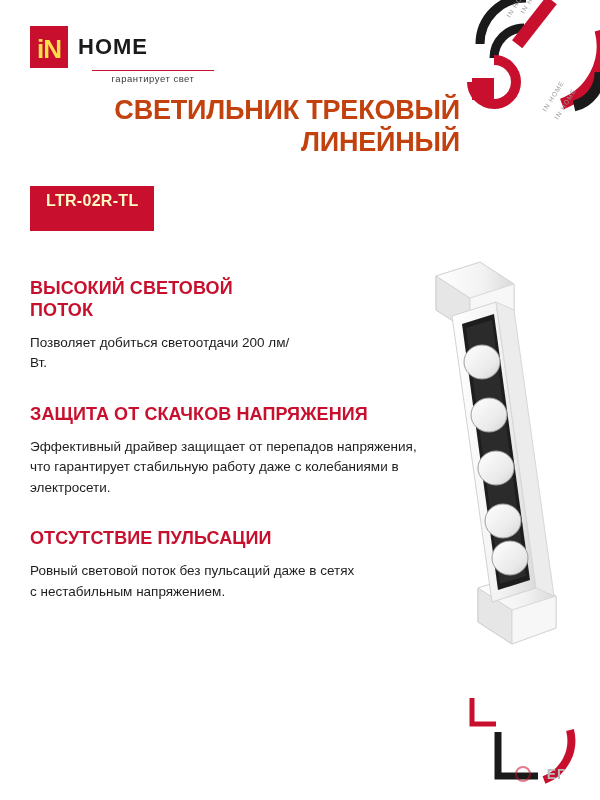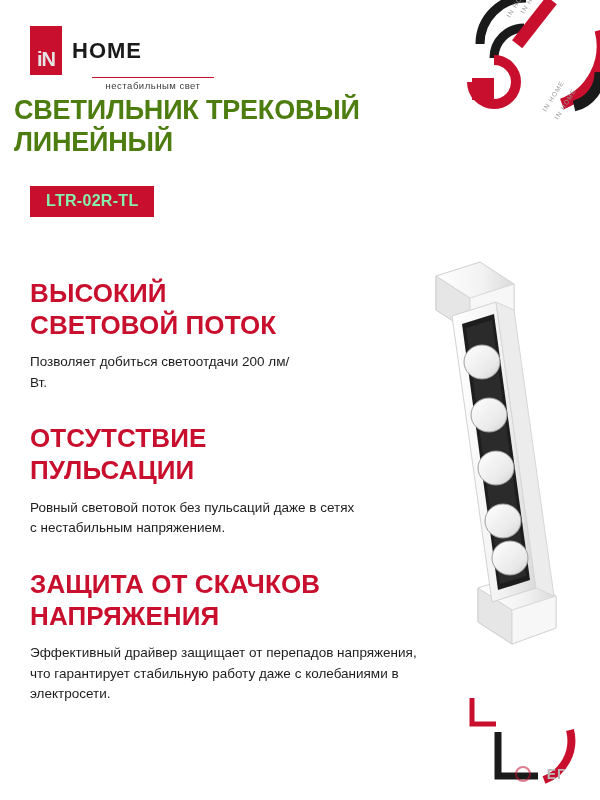--- a/index.html
+++ b/index.html
@@ -36,26 +36,26 @@
     top: 26px;
     width: 250px;
   }
   .logo-row {
     display: flex;
     align-items: center;
     gap: 10px;
   }
   .logo-in {
     background: #c8102e;
-    color: #e5e5e5;
-    font-weight: bold;
-    font-size: 20px;
+    color: #fde047;
+    font-weight: bold;
+    font-size: 26px;
     letter-spacing: -1px;
     line-height: 1;
-    padding: 23px 7px 6px 7px;
+    padding: 10px 7px 6px 7px;
   }
   .logo-home {
     color: #1a1a1a;
     font-weight: bold;
     font-size: 22px;
     letter-spacing: 1px;
     line-height: 1;
   }
   .logo-tagline {
     margin-top: 2px;
@@ -65,54 +65,55 @@
     letter-spacing: 0.5px;
     border-top: 1px solid #c8102e;
     padding-top: 2px;
     width: 122px;
     text-align: center;
   }
 
   
   .title {
     position: absolute;
-    left: 14px;
+    left: 30px;
     top: 95px;
     width: 430px;
     font-size: 27px;
     line-height: 1.18;
     font-weight: bold;
-    color: #4d7c0f;
+    color: #c2410c;
     letter-spacing: -0.2px;
+    text-align: right;
   }
 
   
   .model-badge {
     position: absolute;
     left: 30px;
     top: 186px;
     background: #c8102e;
-    color: #86efac;
+    color: #fef9c3;
     font-size: 16px;
     font-weight: bold;
-    padding: 6px 16px 7px 16px;
+    padding: 6px 16px 21px 16px;
     letter-spacing: 0.3px;
   }
 
   
   .features {
     position: absolute;
     left: 30px;
     top: 278px;
     width: 392px;
   }
   .feature { margin-bottom: 30px; }
   .feature-heading {
     color: #c8102e;
-    font-size: 26px;
+    font-size: 18px;
     font-weight: bold;
     line-height: 1.22;
     letter-spacing: 0.1px;
     margin-bottom: 11px;
   }
   .feature-body {
     color: #1d1d1d;
     font-size: 13.5px;
     line-height: 1.52;
   }
@@ -187,42 +188,42 @@
         <text x="108" y="120" transform="rotate(-58 108 120)">IN HOME</text>
       </g>
     </svg>
   </div>
 
   <div class="logo">
     <div class="logo-row">
       <span class="logo-in">iN</span>
       <span class="logo-home">HOME</span>
     </div>
-    <div class="logo-tagline">нестабильным свет</div>
+    <div class="logo-tagline">гарантирует свет</div>
   </div>
 
   <h1 class="title">СВЕТИЛЬНИК ТРЕКОВЫЙ ЛИНЕЙНЫЙ</h1>
 
   <div class="model-badge">LTR-02R-TL</div>
 
   <div class="features">
 
     <div class="feature f1">
       <div class="feature-heading">ВЫСОКИЙ СВЕТОВОЙ ПОТОК</div>
       <div class="feature-body">Позволяет добиться светоотдачи 200 лм/Вт.</div>
     </div>
 
+    <div class="feature f3">
+      <div class="feature-heading">ЗАЩИТА ОТ СКАЧКОВ НАПРЯЖЕНИЯ</div>
+      <div class="feature-body">Эффективный драйвер защищает от перепадов напряжения, что гарантирует стабильную работу даже с колебаниями в электросети.</div>
+    </div>
+
     <div class="feature f2">
       <div class="feature-heading">ОТСУТСТВИЕ ПУЛЬСАЦИИ</div>
       <div class="feature-body">Ровный световой поток без пульсаций даже в сетях с нестабильным напряжением.</div>
-    </div>
-
-    <div class="feature f3">
-      <div class="feature-heading">ЗАЩИТА ОТ СКАЧКОВ НАПРЯЖЕНИЯ</div>
-      <div class="feature-body">Эффективный драйвер защищает от перепадов напряжения, что гарантирует стабильную работу даже с колебаниями в электросети.</div>
     </div>
 
   </div>
 
   <div class="product">
     <svg width="160" height="420" viewBox="0 0 160 420" xmlns="http://www.w3.org/2000/svg">
       <defs>
         <linearGradient id="whiteBody" x1="0" y1="0" x2="1" y2="0">
           <stop offset="0%" stop-color="#ffffff"></stop>
           <stop offset="60%" stop-color="#f2f2f2"></stop>

